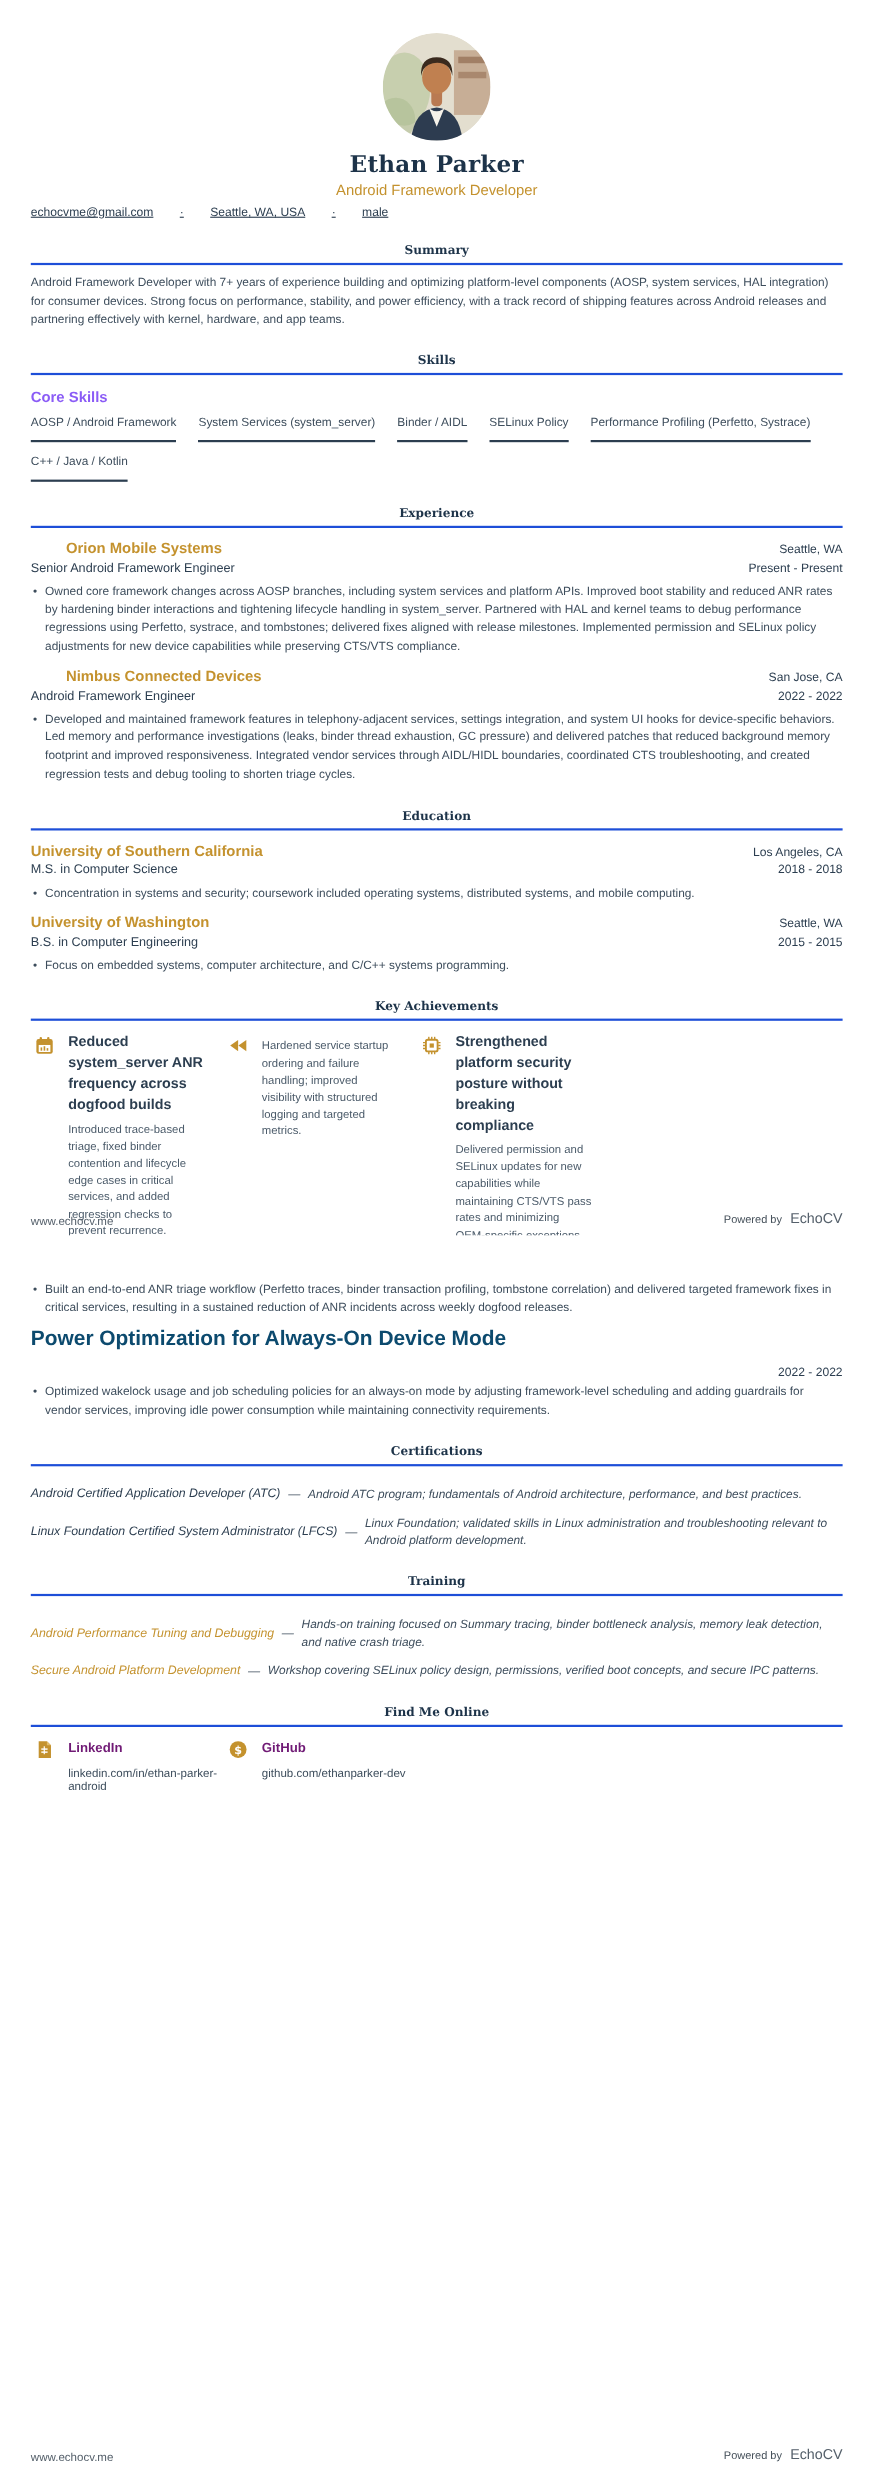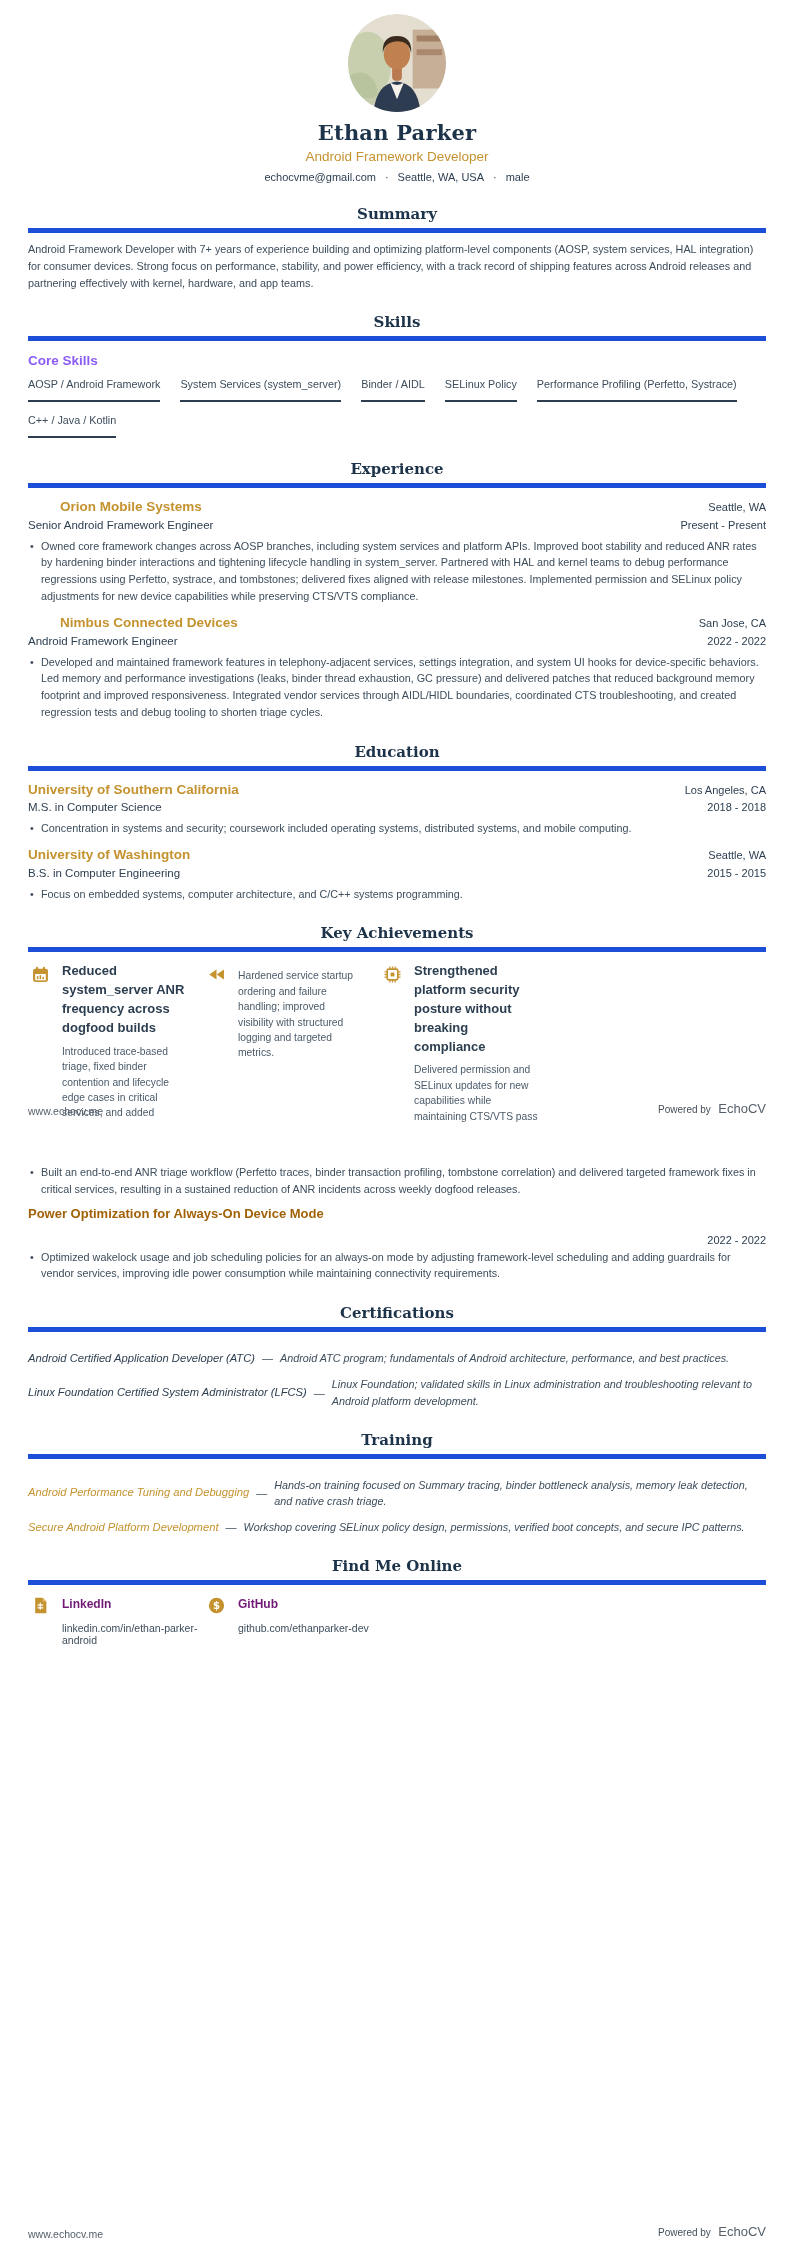--- a/index.html
+++ b/index.html
@@ -11,44 +11,44 @@
     -webkit-font-smoothing: antialiased;
   }
   .page {
     position: absolute; left: 0; width: 794px; height: 1123px;
     padding: 0 28px; background: #fff;
   }
   #page1 { top: 0; }
   #page2 { top: 1123px; padding-top: 38px; }
 
   
-  .header { text-align: center; padding-top: 14px; }
+  .header { text-align: center; padding-top: 30px; }
   .avatar {
     width: 98px; height: 98px; border-radius: 50%;
     overflow: hidden; margin: 0 auto 8px auto; display: block;
   }
   .name {
     font-family: "DejaVu Serif", "Liberation Serif", serif;
     font-size: 21px; font-weight: 700; color: #1d3349;
     letter-spacing: 0.2px; line-height: 1.25;
   }
   .headline { font-size: 13.5px; color: #c4922e; margin-top: 3px; }
   .contact-row {
     margin-top: 7px; font-size: 11px; color: #2c3e50;
-    display: flex; justify-content: center; align-items: center; gap: 9px;
+    display: flex; align-items: center; gap: 24px; text-decoration: underline;
   }
   .contact-sep { font-size: 11px; color: #2c3e50; }
 
   
   .section { margin-top: 22px; }
   .section-title {
     font-family: "DejaVu Serif", "Liberation Serif", serif;
-    font-size: 15px; font-weight: 700; color: #1d3349;
+    font-size: 11px; font-weight: 700; color: #1d3349;
     text-align: center; padding-bottom: 5px;
-    border-bottom: 5px solid #1d4ed8;
+    border-bottom: 2px solid #1d4ed8;
   }
   .section-body { padding-top: 8px; }
   .para { font-size: 10.8px; line-height: 1.55; color: #3d4d5c; }
 
   
   .skills-group-title { font-size: 13.5px; font-weight: 700; color: #8b5cf6; margin: 4px 0 10px 0; }
   .skill-chips { display: flex; flex-wrap: wrap; column-gap: 20px; row-gap: 12px; }
   .skill-chip {
     font-size: 10.8px; color: #3d4d5c; padding-bottom: 9px;
     border-bottom: 2px solid #2c3e50; line-height: 1.2;
@@ -72,21 +72,21 @@
   }
 
   
   .ach-grid { display: grid; grid-template-columns: 176px 176px 176px; column-gap: 0; padding-top: 10px; }
   .ach-item { position: relative; padding-left: 34px; padding-right: 18px; }
   .ach-icon { position: absolute; left: 4px; top: 4px; width: 17px; height: 17px; }
   .ach-title { font-size: 13px; font-weight: 700; color: #2c3e50; line-height: 1.45; }
   .ach-text { font-size: 10.3px; line-height: 1.5; color: #4a5a69; margin-top: 6px; }
 
   
-  .proj-title { font-size: 13px; font-weight: 700; color: #a16207; line-height: 1.4; margin-top: 8px; }
+  .proj-title { font-size: 19px; font-weight: 700; color: #0c4a6e; line-height: 1.4; margin-top: 8px; }
   .proj-dates { text-align: right; font-size: 11px; color: #2c3e50; margin-top: 10px; }
   .proj-bullets { margin-top: 8px; }
 
   
   .def-row { display: flex; align-items: center; gap: 7px; margin-top: 10px; font-style: italic; }
   .def-name { font-size: 11.2px; color: #2c3e50; flex: 0 0 auto; max-width: 300px; line-height: 1.35; }
   .def-name.gold { color: #c4922e; }
   .def-dash { color: #3d4d5c; font-size: 11px; flex: 0 0 auto; }
   .def-desc { font-size: 10.8px; line-height: 1.5; color: #3d4d5c; flex: 1; }
 

